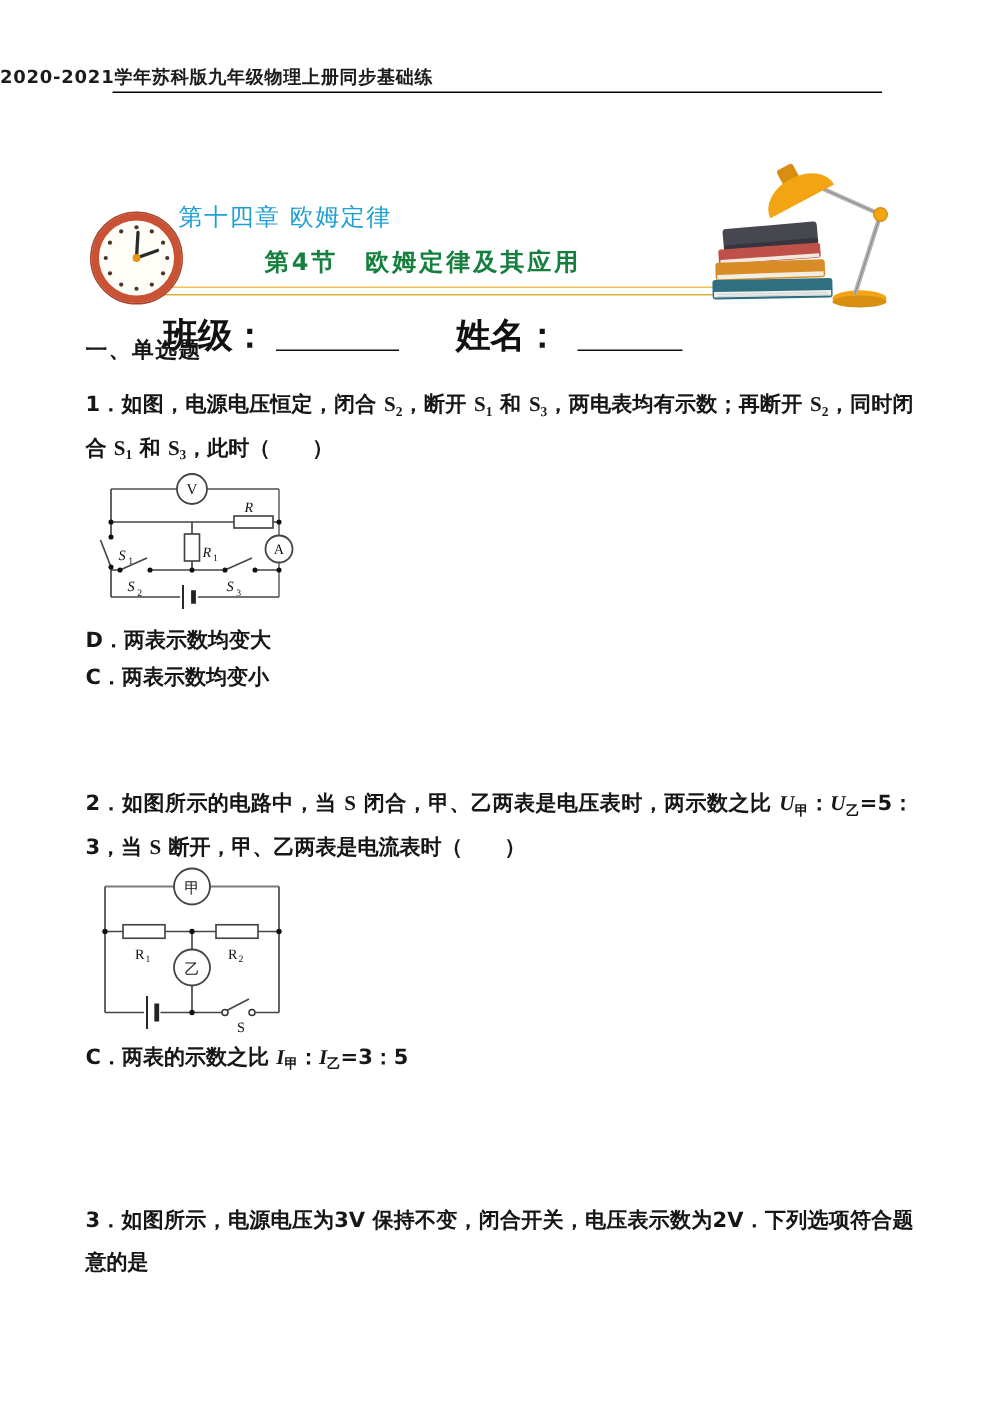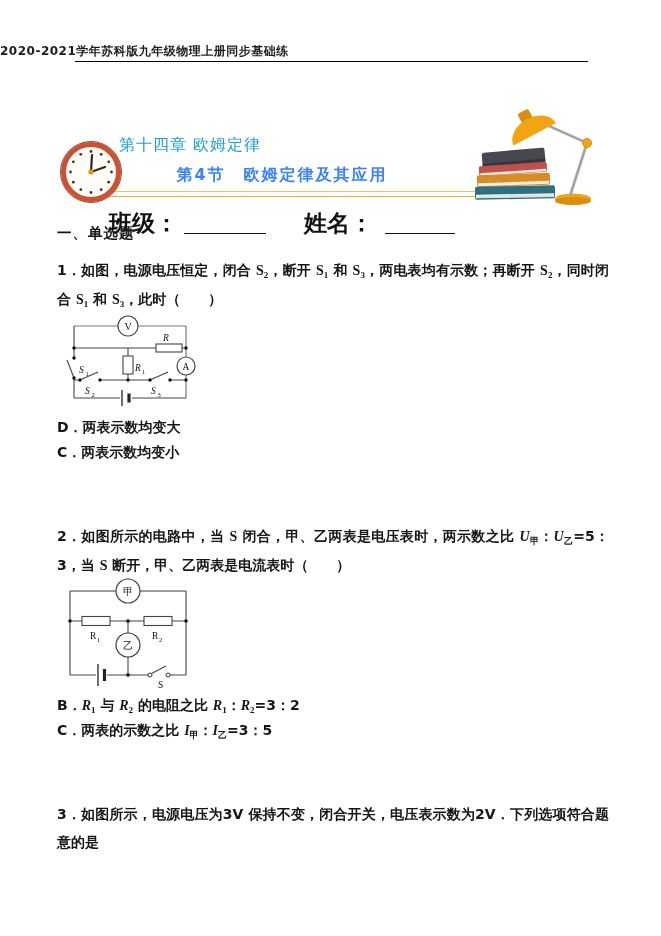--- a/index.html
+++ b/index.html
@@ -5,21 +5,21 @@
   html,body{margin:0;padding:0}
   body{width:661px;height:936px;background:#fff;color:#161616;
        font-family:"DejaVu Sans","Liberation Sans",sans-serif;position:relative;overflow:hidden}
   .abs{position:absolute}
   .hdr{position:absolute;top:43px;left:0;width:661px;
        font-size:12px;font-weight:700;letter-spacing:.5px;color:#1c1c1c}
   .hdr-line{position:absolute;top:61px;left:75px;width:513px;border-top:1.6px solid #000;height:0}
   .chapter{position:absolute;top:135px;left:119px;font-size:16px;font-weight:400;
            color:#1e9fd4;letter-spacing:1px}
   .section-t{position:absolute;top:165px;left:0;width:564px;text-align:center;
-             font-size:16px;font-weight:600;color:#3b82f6;letter-spacing:2px}
+             font-size:16px;font-weight:600;color:#15803d;letter-spacing:2px}
   .gold{position:absolute;top:191px;left:96px;width:440px;height:4px;z-index:0;
         border-top:1.6px solid #eec35c;border-bottom:1.6px solid #e2af3d}
   .clock{z-index:2}
   .booklamp{z-index:1}
   .fillrow{position:absolute;top:208px;left:109px;display:flex;align-items:center;
            font-size:23px;font-weight:700;font-family:"Liberation Serif",serif;color:#111}
   .blank{display:inline-block;border-bottom:1.7px solid #111;height:19px}
   .b1{width:82px;margin-left:6px}
   .b2{width:70px;margin-left:12px}
   .gap{width:38px}
@@ -199,17 +199,16 @@
   <text x="66" y="18" font-size="10" text-anchor="middle">甲</text>
   <text x="66" y="72" font-size="10" text-anchor="middle">乙</text>
   <text x="28" y="62" font-size="9.5">R</text>
   <text x="35" y="64.5" font-size="6.5">1</text>
   <text x="90" y="62" font-size="9.5">R</text>
   <text x="97" y="64.5" font-size="6.5">2</text>
   <text x="96" y="111" font-size="9.5">S</text>
 </svg>
 
 <div class="content" style="top:693px">
-  <div class="opt"><span>B．</span><span class="var">R</span><sub>1</sub><span> 与 </span><span class="var">R</span><sub>2</sub><span> 的电阻之比 </span><span class="var">R</span><sub>1</sub><span>：</span><span class="var">R</span><sub>2</sub><span>=3：2</span></div>
   <div class="opt"><span>C．两表的示数之比 </span><span class="var">I</span><sub>甲</sub><span>：</span><span class="var">I</span><sub>乙</sub><span>=3：5</span></div>
 </div>
 
 <div class="content qtext" style="top:800px"><span>3．如图所示，电源电压为3V 保持不变，闭合开关，电压表示数为2V．下列选项符合题意的是</span></div>
 
 </body></html>

